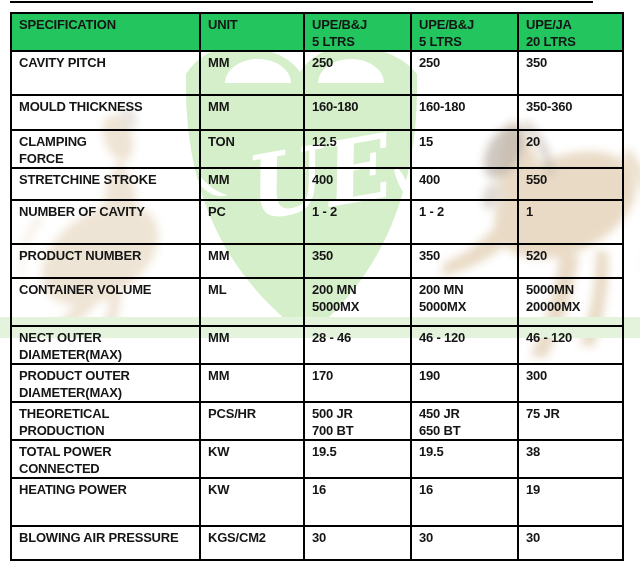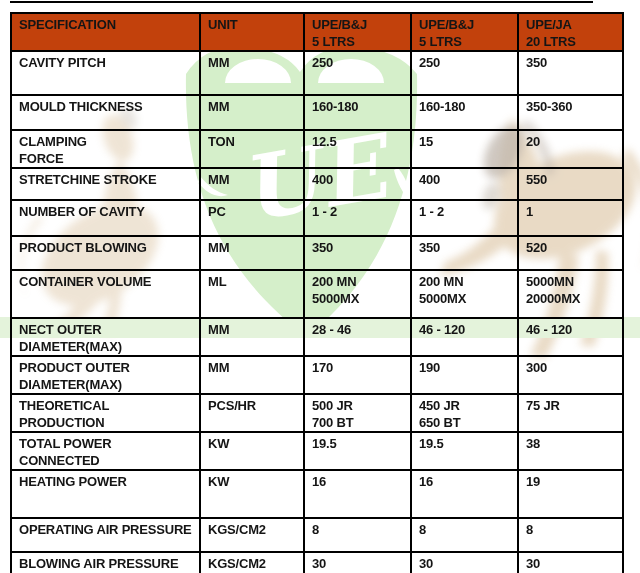--- a/index.html
+++ b/index.html
@@ -36,21 +36,21 @@
     vertical-align:top;
     text-align:left;
     padding:2px 4px 0 7px;
     font-size:13px;font-weight:bold;color:#151515;
     line-height:17px;
     white-space:pre-line;
     overflow:hidden;
     letter-spacing:-0.2px;
   }
   table.spec th{
-    background:#c2410c;
+    background:#22c55e;
   }
 </style>
 </head>
 <body>
 
 <div id="screen">
 
   <svg class="watermark" width="640" height="573" viewBox="0 0 640 573" xmlns="http://www.w3.org/2000/svg">
     <defs>
       <filter id="soft" x="-30%" y="-30%" width="160%" height="160%">
@@ -141,29 +141,29 @@
         <td>15</td>
         <td>20</td>
       </tr>
       <tr style="height:32px">
         <td>STRETCHINE STROKE</td>
         <td>MM</td>
         <td>400</td>
         <td>400</td>
         <td>550</td>
       </tr>
-      <tr style="height:36px">
+      <tr style="height:44px">
         <td>NUMBER OF CAVITY</td>
         <td>PC</td>
         <td>1 - 2</td>
         <td>1 - 2</td>
         <td>1</td>
       </tr>
       <tr style="height:34px">
-        <td>PRODUCT BLOWING</td>
+        <td>PRODUCT NUMBER</td>
         <td>MM</td>
         <td>350</td>
         <td>350</td>
         <td>520</td>
       </tr>
       <tr style="height:48px">
         <td>CONTAINER VOLUME</td>
         <td>ML</td>
         <td>200 MN
 5000MX</td>
@@ -206,27 +206,20 @@
         <td>38</td>
       </tr>
       <tr style="height:48px">
         <td>HEATING POWER</td>
         <td>KW</td>
         <td>16</td>
         <td>16</td>
         <td>19</td>
       </tr>
       <tr style="height:34px">
-        <td>OPERATING AIR PRESSURE</td>
-        <td>KGS/CM2</td>
-        <td>8</td>
-        <td>8</td>
-        <td>8</td>
-      </tr>
-      <tr style="height:34px">
         <td>BLOWING AIR PRESSURE</td>
         <td>KGS/CM2</td>
         <td>30</td>
         <td>30</td>
         <td>30</td>
       </tr>
     </tbody>
   </table>
 </div>
 

